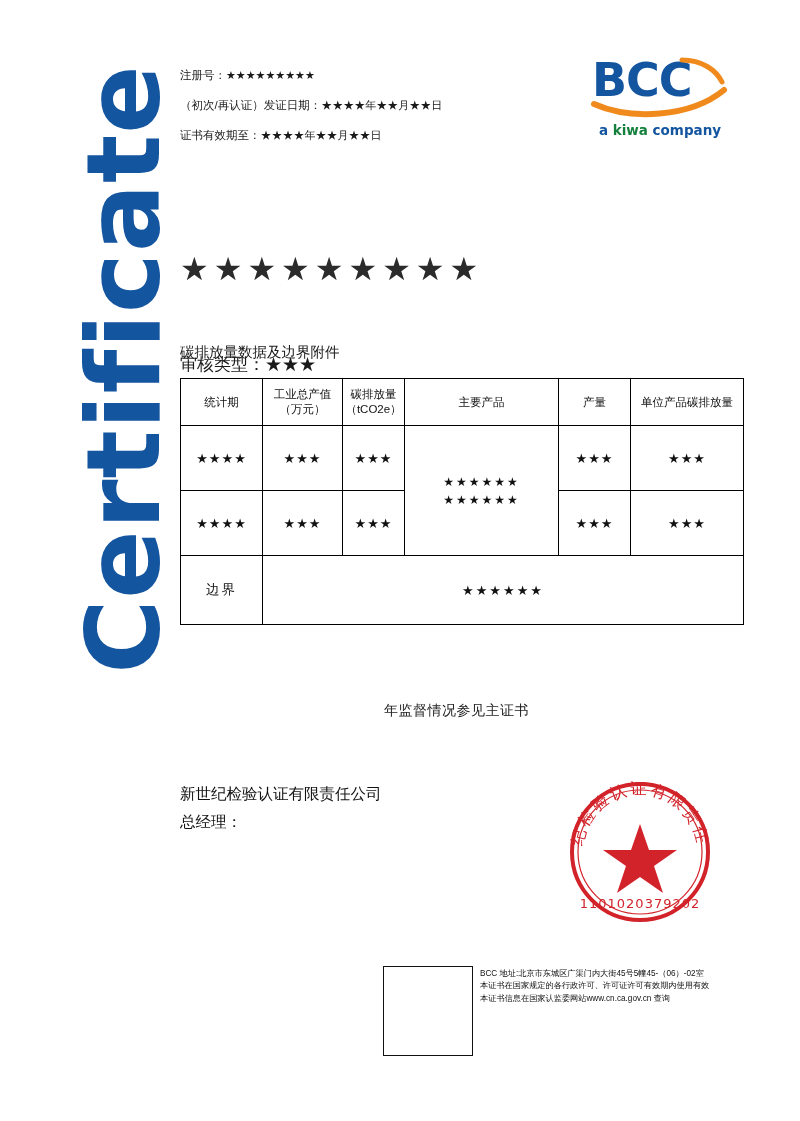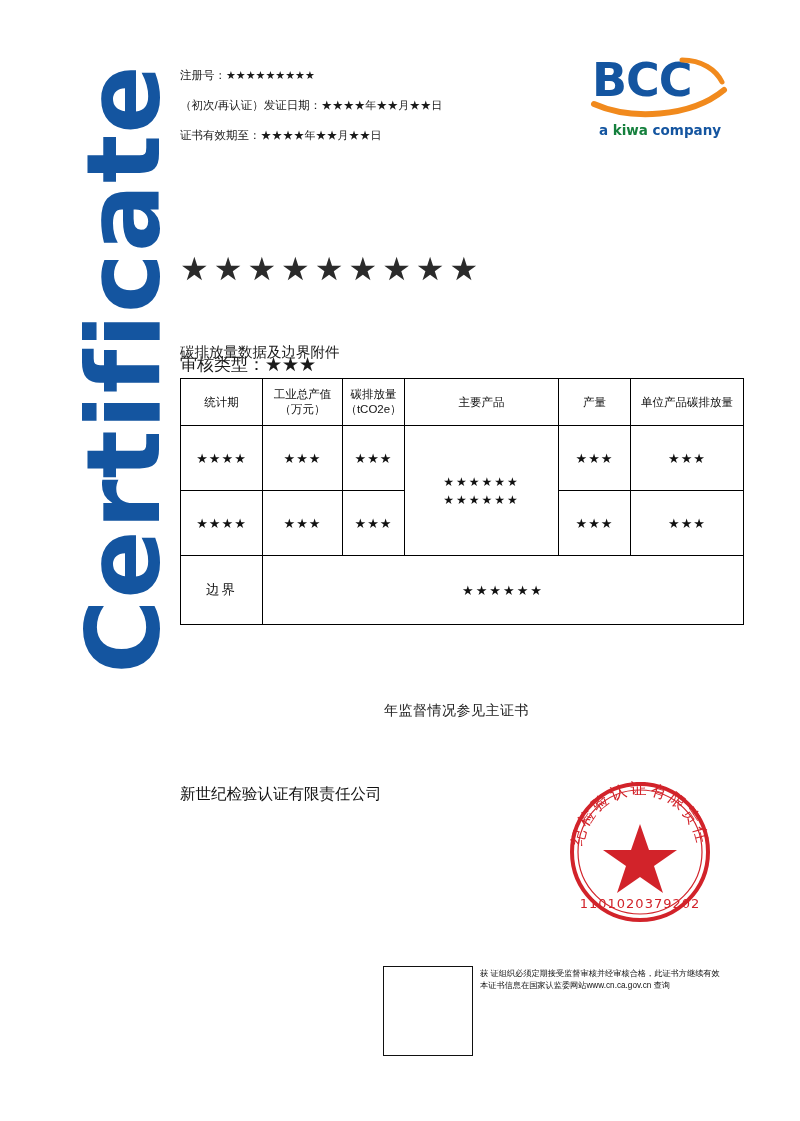--- a/index.html
+++ b/index.html
@@ -303,37 +303,39 @@
         <td class="boundary-label">边界</td>
         <td class="boundary-val" colspan="5">★★★★★★</td>
       </tr>
     </tbody>
   </table>
 
   <div class="table-note">年监督情况参见主证书</div>
 
   <div class="sig">
     <div>新世纪检验认证有限责任公司</div>
+    <div>总经理：</div>
   </div>
 
   <div class="seal">
     <svg width="160" height="160" viewBox="0 0 160 160">
       <defs>
         <path id="arcTop" d="M 22,80 A 58,58 0 1 1 138,80" fill="none"></path>
       </defs>
       <circle cx="80" cy="80" r="68" fill="none" stroke="#d2232a" stroke-width="4"></circle>
       <circle cx="80" cy="80" r="62" fill="none" stroke="#d2232a" stroke-width="1.2"></circle>
       <text font-family="DejaVu Sans, sans-serif" font-size="16" fill="#d2232a" letter-spacing="3">
         <textPath href="#arcTop" startOffset="50%" text-anchor="middle">新世纪检验认证有限责任公司</textPath>
       </text>
       <polygon points="80,52 89,78 117,78 94,94 103,121 80,105 57,121 66,94 43,78 71,78" fill="#d2232a"></polygon>
       <text x="80" y="136" font-family="DejaVu Sans, sans-serif" font-size="13" fill="#d2232a" text-anchor="middle" letter-spacing="1">1101020379202</text>
     </svg>
   </div>
 
   <div class="qr-box"></div>
 
   <div class="footer">
-    <div>获 证组织必须定期接受监督审核并经审核合格，此证书方继续有效</div>
+    <div>BCC 地址:北京市东城区广渠门内大街45号5幢45-（06）-02室</div>
+    <div>本证书在国家规定的各行政许可、许可证许可有效期内使用有效</div>
     <div>本证书信息在国家认监委网站www.cn.ca.gov.cn 查询</div>
   </div>
 
 </div>
 
 </body></html>

